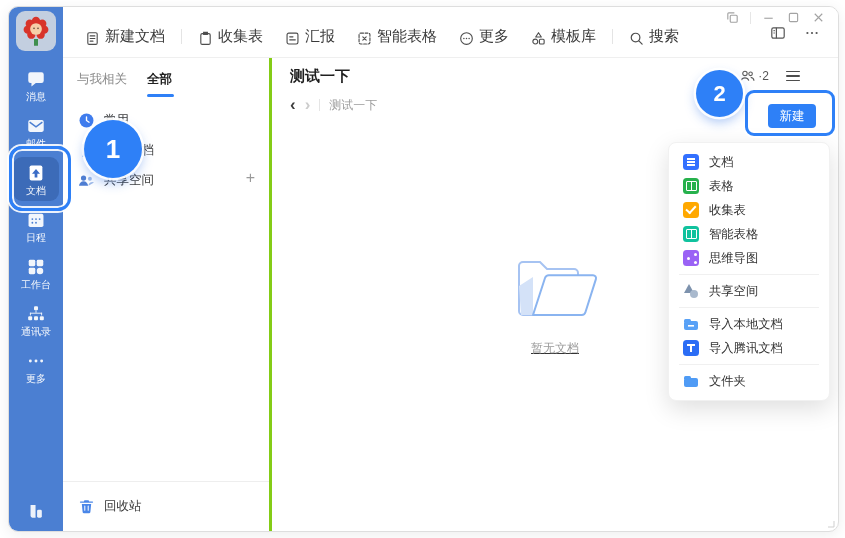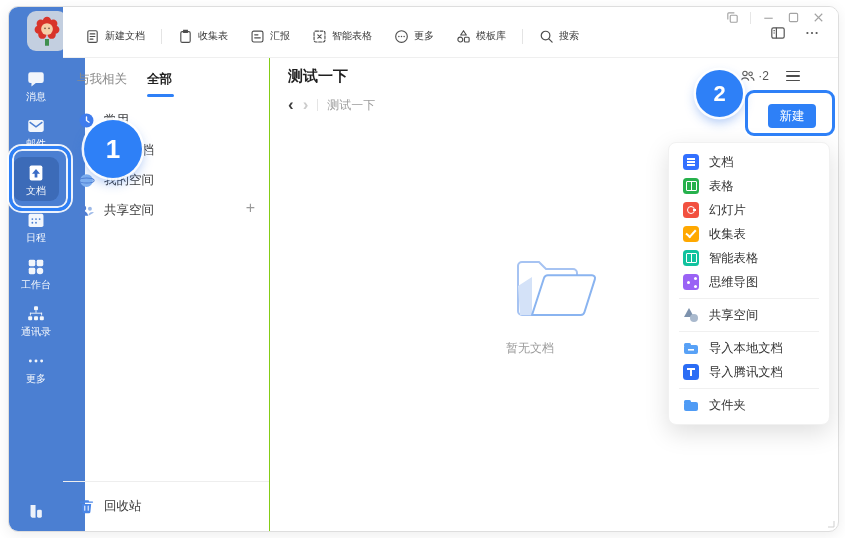--- a/index.html
+++ b/index.html
@@ -4,49 +4,49 @@
 <style>
   html,body{margin:0;padding:0;}
   body{width:845px;height:538px;position:relative;background:#fff;
        font-family:"Liberation Sans",sans-serif;overflow:hidden;color:#333;}
 
   
   .window{position:absolute;left:8px;top:6px;width:829px;height:524px;background:#fff;
           border:1px solid #dedede;border-radius:10px;box-shadow:0 3px 14px rgba(0,0,0,.07);}
 
   
-  .rail{position:absolute;left:0;top:0;bottom:0;width:76px;background:#4b7fd2;
+  .rail{position:absolute;left:0;top:0;bottom:0;width:54px;background:#4b7fd2;
         border-radius:9px 0 0 9px;}
   .avatar{width:40px;height:40px;margin:4px auto 0;border-radius:9px;background:#c3cfe0;
           overflow:hidden;display:flex;align-items:center;justify-content:center;}
   .rail-nav{margin-top:12px;}
   .rail-item{width:46px;height:44px;margin:0 4px 3px;border-radius:9px;display:flex;
              flex-direction:column;align-items:center;justify-content:center;cursor:default;}
   .rail-item svg{display:block;}
   .rail-item .rlabel{font-size:10px;color:rgba(255,255,255,.95);margin-top:2px;line-height:11px;}
   .rail-item.active{background:rgba(10,35,90,.22);}
   .rail-bottom{position:absolute;bottom:10px;left:0;width:54px;display:flex;justify-content:center;}
 
   
   .titlebar{position:absolute;left:54px;right:0;top:0;height:50px;border-bottom:1px solid #efefef;
             border-radius:0 9px 0 0;background:#fff;}
   .win-controls{position:absolute;top:3px;right:12px;display:flex;align-items:center;gap:10px;}
   .win-controls .wsep{width:1px;height:12px;background:#e6e6e6;}
   .toolbar{position:absolute;left:16px;top:16px;height:26px;display:flex;align-items:center;}
-  .tb-item{display:flex;align-items:flex-start;gap:5px;font-size:10px;color:#3a3a3a;
+  .tb-item{display:flex;align-items:flex-end;gap:5px;font-size:15px;color:#3a3a3a;
            padding:3px 6px;border-radius:4px;cursor:default;white-space:nowrap;font-family:Liberation Mono, monospace;}
   .tb-sep{width:1px;height:15px;background:#e4e4e4;margin:0 10px;}
   .tb-item + .tb-item{margin-left:10px;}
   .toolbar-right{position:absolute;right:18px;top:18px;display:flex;align-items:center;gap:18px;}
 
   
   .content{position:absolute;left:54px;top:51px;right:0;bottom:0;display:flex;}
 
   
-  .panel{width:206px;border-right:1px solid #84cc16;position:relative;flex:none;}
+  .panel{width:206px;border-right:3px solid #84cc16;position:relative;flex:none;}
   .tabs{display:flex;gap:20px;padding:13px 0 0 14px;}
   .tab{font-size:12.5px;color:#8a8a8a;cursor:default;}
   .tab.active{color:#222;font-weight:bold;}
   .tab .tab-underline{display:none;}
   .tab.active .tab-underline{display:block;width:27px;height:3px;background:#2e80f7;
                              border-radius:2px;margin:6px auto 0;}
   .panel-items{margin-top:8px;}
   .p-item{height:30px;display:flex;align-items:center;gap:9px;padding:0 14px;font-size:12.5px;
           color:#3c3c3c;position:relative;cursor:default;}
   .p-item .picon{width:18px;height:18px;display:flex;align-items:center;justify-content:center;flex:none;}
@@ -62,21 +62,21 @@
   .hamburger{display:flex;flex-direction:column;gap:3px;cursor:default;}
   .hamburger i{display:block;width:14px;height:1.6px;background:#4d4d4d;border-radius:1px;}
   .breadcrumb{position:absolute;left:18px;top:38px;display:flex;align-items:center;gap:9px;height:18px;}
   .bc-back::before{content:"‹";font-size:17px;color:#3c3c3c;font-weight:bold;line-height:14px;}
   .bc-fwd::before{content:"›";font-size:17px;color:#cccccc;font-weight:bold;line-height:14px;}
   .bc-sep{width:1px;height:12px;background:#e5e5e5;}
   .bc-label{font-size:12px;color:#9c9c9c;}
   .new-btn{position:absolute;right:22px;top:46px;width:48px;height:24px;background:#2e80f7;color:#fff;
            font-size:12.5px;border:none;border-radius:4px;display:flex;align-items:center;
            justify-content:center;cursor:default;}
-  .empty{position:absolute;left:50%;top:198px;transform:translateX(-50%);text-align:left;}
+  .empty{position:absolute;left:50%;top:198px;transform:translateX(-50%);text-align:center;text-decoration:underline;}
   .empty-text{margin-top:14px;font-size:12px;color:#9b9b9b;}
 
   
   .menu{position:absolute;right:8px;top:84px;width:160px;background:#fff;border:1px solid #f1f1f1;
         border-radius:8px;box-shadow:0 8px 24px rgba(0,0,0,.13);padding:7px 0;z-index:20;}
   .menu-item{height:24px;display:flex;align-items:center;gap:10px;padding:0 14px;font-size:12.3px;
              color:#333;cursor:default;}
   .menu-divider{height:1px;background:#f0f0f0;margin:4px 10px;}
   .mic{width:16px;height:16px;border-radius:3.5px;position:relative;flex:none;
        display:flex;align-items:center;justify-content:center;}
@@ -355,29 +355,20 @@
           <span class="picon">
             <svg width="17" height="17" viewBox="0 0 20 20">
                 <path d="M5 2.5h7l3.5 3.5v11.5H5z" fill="#6a99e8"></path>
                 <path d="M7.5 9.5h5M7.5 12.5h5" stroke="#fff" stroke-width="1.2"></path>
               </svg>
           </span>
           <span>我的文档</span>
         </div>
         <div class="p-item">
           <span class="picon">
-            <svg width="17" height="17" viewBox="0 0 20 20">
-                <circle cx="10" cy="10" r="7.5" fill="#7fb0f0"></circle>
-                <ellipse cx="10" cy="10" rx="9" ry="3" fill="none" stroke="#4f7ed2" stroke-width="1.2"></ellipse>
-              </svg>
-          </span>
-          <span>我的空间</span>
-        </div>
-        <div class="p-item">
-          <span class="picon">
             <svg width="18" height="17" viewBox="0 0 22 20">
               <circle cx="8" cy="7" r="3.2" fill="#4f7ed2"></circle>
                 <path d="M2.5 16.5a5.5 5.5 0 0 1 11 0z" fill="#4f7ed2"></path>
               <circle cx="15.8" cy="7.8" r="2.4" fill="#9db9e8"></circle>
                 <path d="M14 16.5a4.6 4.6 0 0 1 6.8-4z" fill="#9db9e8"></path>
             </svg>
           </span>
           <span>共享空间</span>
           <span class="p-add">+</span>
         </div>
@@ -439,24 +430,20 @@
       <div class="menu">
         <div class="menu-item">
           <span class="mic mi0"></span>
           <span>文档</span>
         </div>
         <div class="menu-item">
           <span class="mic mi1"></span>
           <span>表格</span>
         </div>
         <div class="menu-item">
-          <span class="mic mi2"></span>
-          <span>幻灯片</span>
-        </div>
-        <div class="menu-item">
           <span class="mic mi3"></span>
           <span>收集表</span>
         </div>
         <div class="menu-item">
           <span class="mic mi4"></span>
           <span>智能表格</span>
         </div>
         <div class="menu-item">
           <span class="mic mi5"></span>
           <span>思维导图</span>

